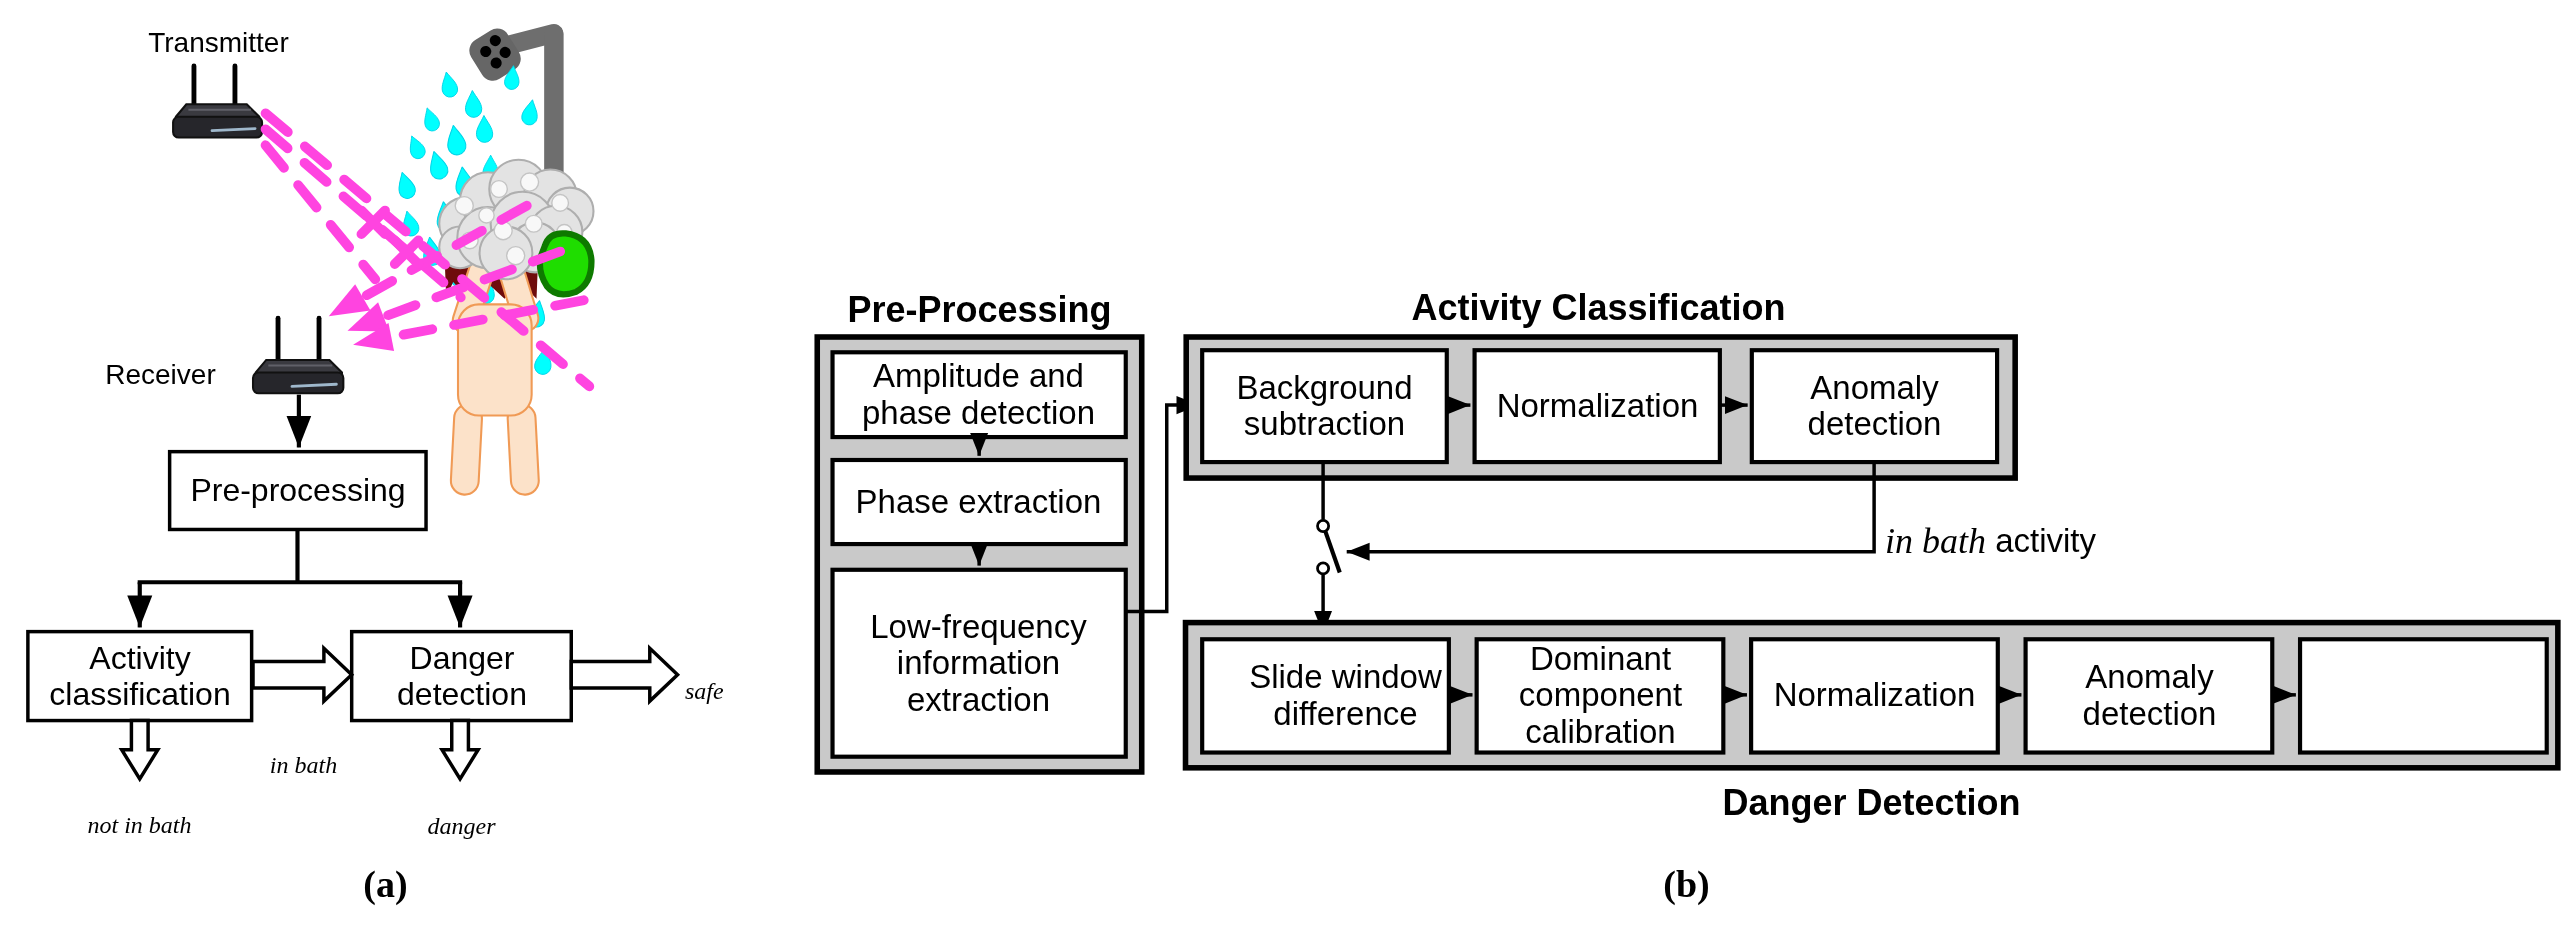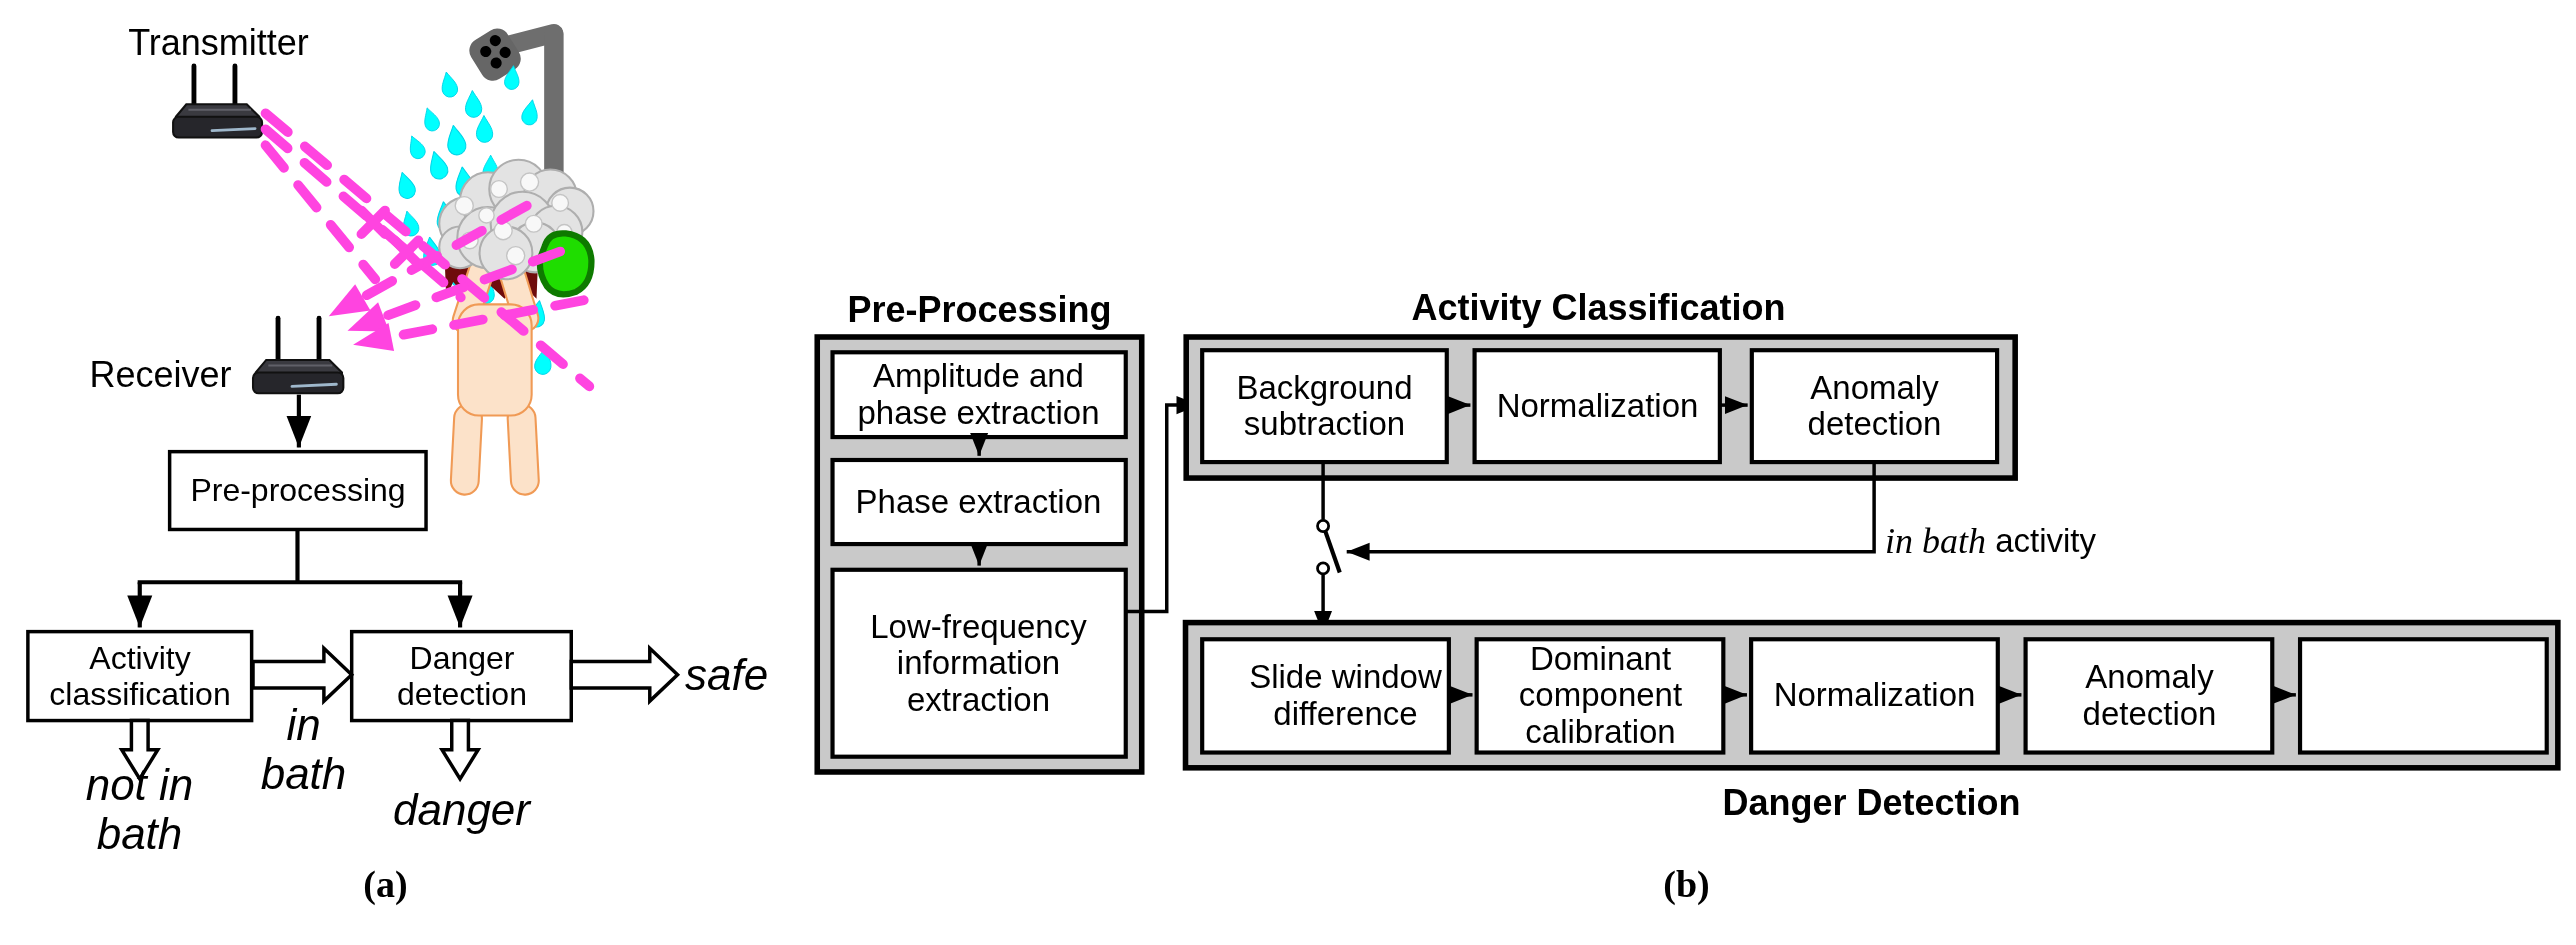--- a/index.html
+++ b/index.html
@@ -1,25 +1,25 @@
 <!DOCTYPE html>
 <html style="font-size:11px"><head>
 <meta charset="utf-8">
 <style>
   html,body{margin:0;padding:0;background:#ffffff;}
   .canvas{position:relative;width:2576px;height:945px;background:#ffffff;overflow:hidden;
           font-family:"Liberation Sans",sans-serif;}
   .canvas svg{position:absolute;left:0;top:0;}
   .lbl{position:absolute;display:flex;align-items:center;justify-content:center;
        text-align:center;white-space:pre-line;color:#000;line-height:1.12;}
-  .s46{font-size:36px;}
+  .s46{font-size:28px;}
   .s44{font-size:32px;}
   .b40{font-size:33px;line-height:1.1;}
   .t52{font-size:36px;font-weight:bold;letter-spacing:0px;}
-  .ital{font-family:Liberation Sans, sans-serif;font-style:italic;font-size:44px;}
+  .ital{font-family:Liberation Serif, serif;font-style:italic;font-size:24px;margin-top:16px;}
   .cap{font-family:"Liberation Serif",serif;font-weight:bold;font-size:38px;}
   .left{justify-content:flex-start;text-align:left;}
   .mix{display:flex;align-items:center;white-space:pre;}
   .mix .it{font-family:"Liberation Serif",serif;font-style:italic;font-size:36px;}
   .mix .rg{font-family:"Liberation Sans",sans-serif;font-size:33px;}
 </style>
 </head>
 <body>
 
 <div class="canvas">
@@ -225,21 +225,21 @@
 <div class="lbl ital" style="left:241px;top:729px;width:125px;height:40px;">in bath</div>
 <div class="lbl ital" style="left:42px;top:789px;width:195px;height:40px;">not in bath</div>
 <div class="lbl ital" style="left:378px;top:790px;width:167px;height:40px;">danger</div>
 <div class="lbl cap" style="left:344px;top:863px;width:83px;height:43px;">(a)</div>
 
 <div class="lbl t52" style="left:817px;top:290px;width:325px;height:40px;">Pre-Processing</div>
 <div class="lbl t52" style="left:1359px;top:288px;width:479px;height:40px;">Activity Classification</div>
 <div class="lbl t52" style="left:1632px;top:782px;width:479px;height:42px;">Danger Detection</div>
 
 <div class="lbl b40" style="left:832px;top:352px;width:293px;height:85px;">Amplitude and
-phase extraction</div>
+phase detection</div>
 <div class="lbl b40" style="left:832px;top:460px;width:293px;height:84px;">Phase extraction</div>
 <div class="lbl b40" style="left:832px;top:570px;width:293px;height:187px;">Low-frequency
 information
 extraction</div>
 
 <div class="lbl b40" style="left:1202px;top:350px;width:245px;height:112px;">Background
 subtraction</div>
 <div class="lbl b40" style="left:1475px;top:350px;width:245px;height:112px;">Normalization</div>
 <div class="lbl b40" style="left:1752px;top:350px;width:245px;height:112px;">Anomaly
 detection</div>

